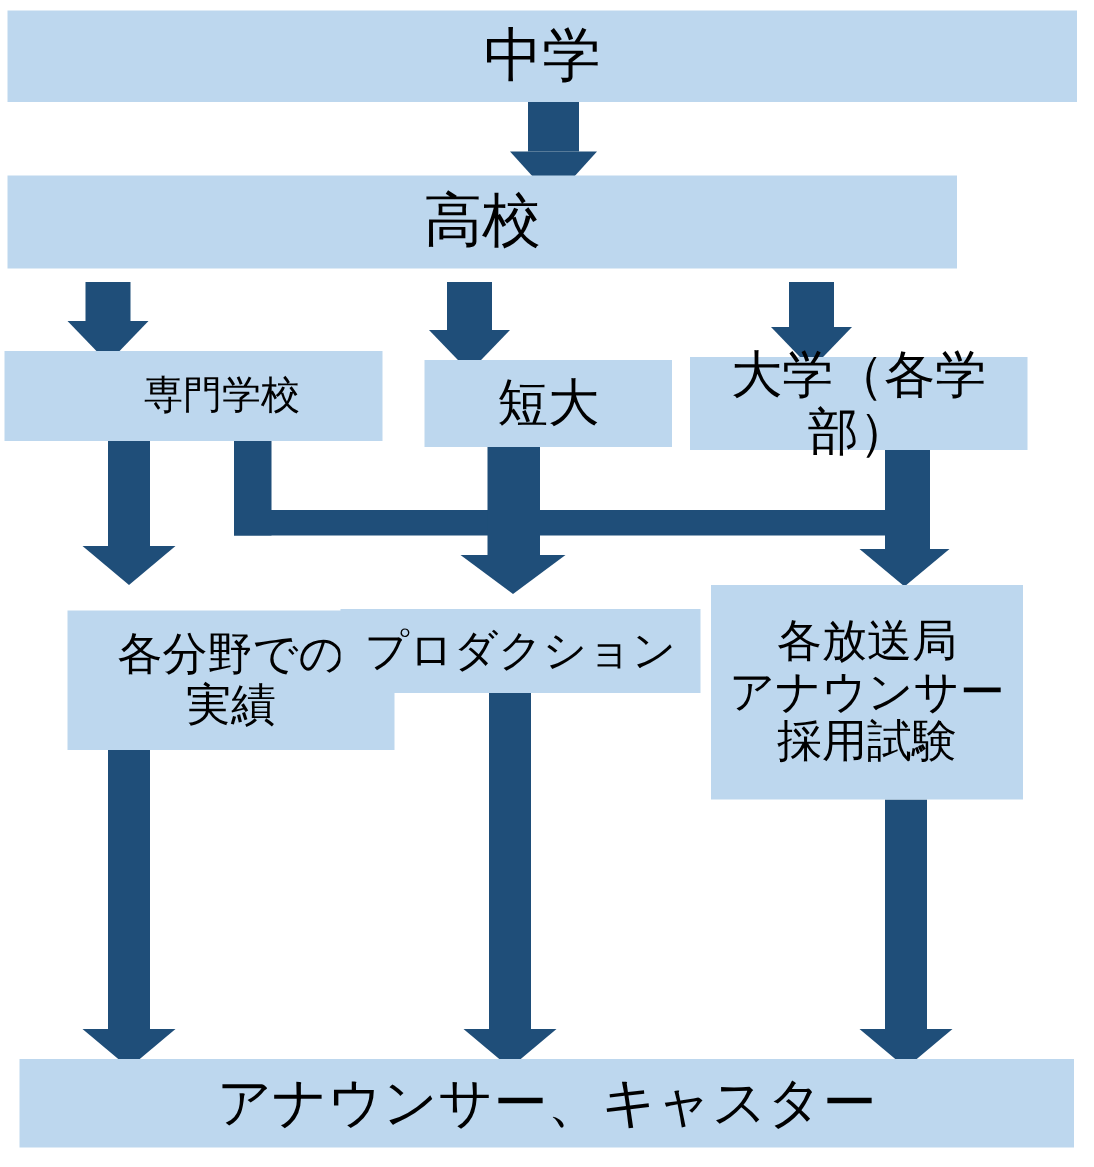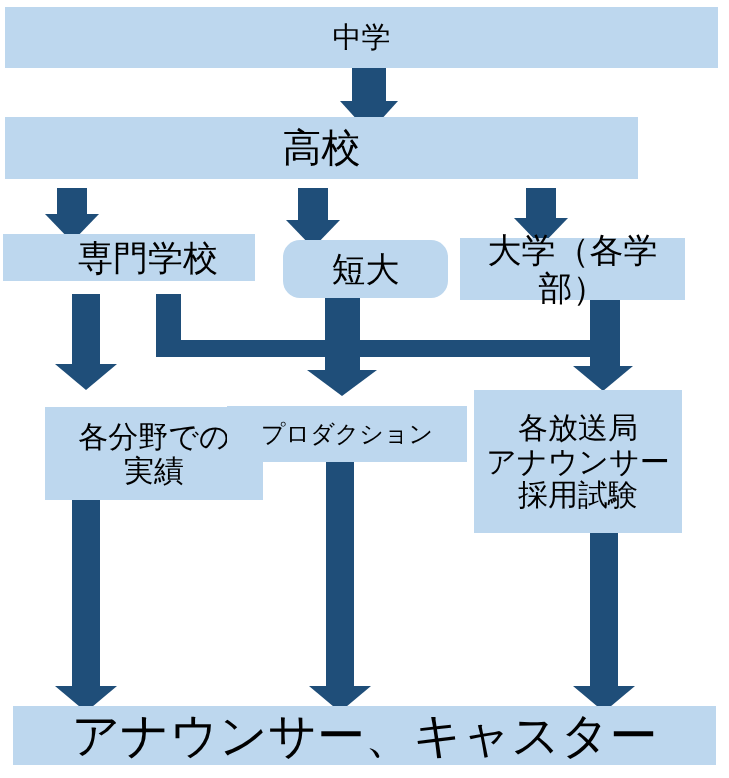--- a/index.html
+++ b/index.html
@@ -45,29 +45,29 @@
     border-top-color: #1F4E79;
     z-index: 1;
   }
   .bar {
     position: absolute;
     background: #1F4E79;
     z-index: 1;
   }
 
   
-  #n-chugaku   { left: 5px;   top: 7px;   width: 713px; height: 61px;  font-size: 29px; }
+  #n-chugaku   { left: 5px;   top: 7px;   width: 713px; height: 61px;  font-size: 39px; }
   #n-koukou    { left: 5px;   top: 117px; width: 633px; height: 62px;  font-size: 39px; }
-  #n-senmon    { left: 3px;   top: 234px; width: 252px; height: 47px;  font-size: 35px; padding-left: 38px; }
-  #n-tandai    { left: 283px; top: 240px; width: 165px; height: 58px;  font-size: 34px; border-radius: 17px; }
+  #n-senmon    { left: 3px;   top: 234px; width: 252px; height: 60px;  font-size: 26px; padding-left: 38px; }
+  #n-tandai    { left: 283px; top: 240px; width: 165px; height: 58px;  font-size: 34px; }
   #n-daigaku   { left: 460px; top: 238px; width: 225px; height: 62px;  font-size: 34px; }
   #n-jisseki   { left: 0px;   top: 407px; width: 218px; height: 93px;  font-size: 30px; margin-left: 45px; }
-  #n-production{ left: 227px; top: 406px; width: 240px; height: 56px;  font-size: 24px; }
+  #n-production{ left: 227px; top: 406px; width: 240px; height: 56px;  font-size: 29px; }
   #n-housoukyoku{left: 474px; top: 390px; width: 208px; height: 143px; font-size: 30px; }
-  #n-announcer { left: 13px;  top: 706px; width: 703px; height: 59px;  font-size: 48px; }
+  #n-announcer { left: 13px;  top: 706px; width: 703px; height: 59px;  font-size: 36px; }
 </style>
 </head>
 <body>
 
 <div id="canvas">
 
   <div class="node" id="n-chugaku">中学</div>
 
   <div class="arrow" style="left:352px; top:68px; width:34px; height:33px;"></div>
   <div class="arrow-head" style="left:340px; top:101px; border-left-width:29px; border-right-width:29px; border-top-width:32px;"></div>

